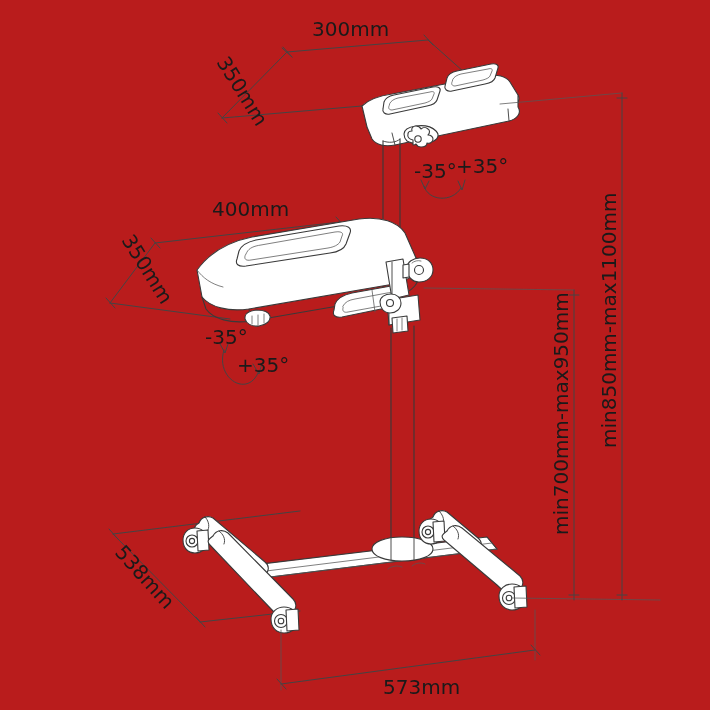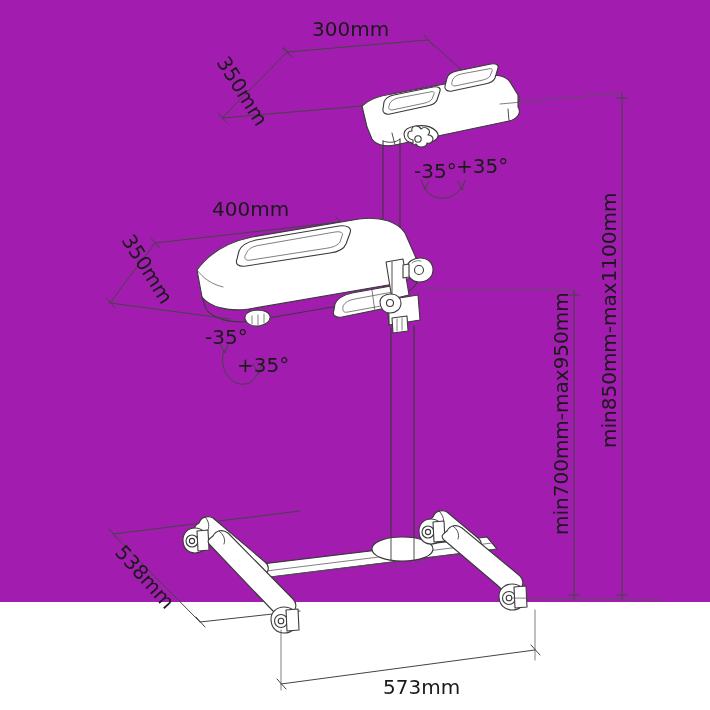--- a/index.html
+++ b/index.html
@@ -1,18 +1,18 @@
 <!DOCTYPE html>
 <html><head>
 <meta charset="utf-8">
 <style>
   html,body{margin:0;padding:0;background:#ffffff;}
   body{width:710px;height:710px;overflow:hidden;
        font-family:"DejaVu Sans", sans-serif;}
-  #stage{position:relative;width:710px;height:602px;background:#a21caf;}
+  #stage{position:relative;width:710px;height:710px;background:#b91c1c;}
   svg#drawing{position:absolute;left:0;top:0;width:710px;height:710px;display:block;}
   .dimtext{font-family:"DejaVu Sans", sans-serif;font-size:20px;fill:#1a1a1a;
            letter-spacing:0px;}
   .angtext{font-family:"DejaVu Sans", sans-serif;font-size:20px;fill:#1a1a1a;}
   .ln{fill:none;stroke:#3a3a3a;stroke-width:1.1;stroke-linecap:round;stroke-linejoin:round;}
   .ln.thin{stroke-width:0.9;}
   .ln.dim{stroke:#444;stroke-width:1.0;}
   .ln.hair{stroke:#555;stroke-width:0.75;}
   .fillw{fill:#ffffff;}
   .fillnone{fill:none;}

